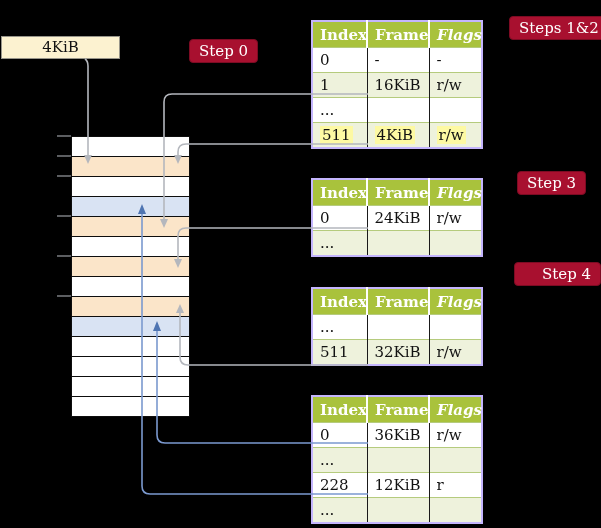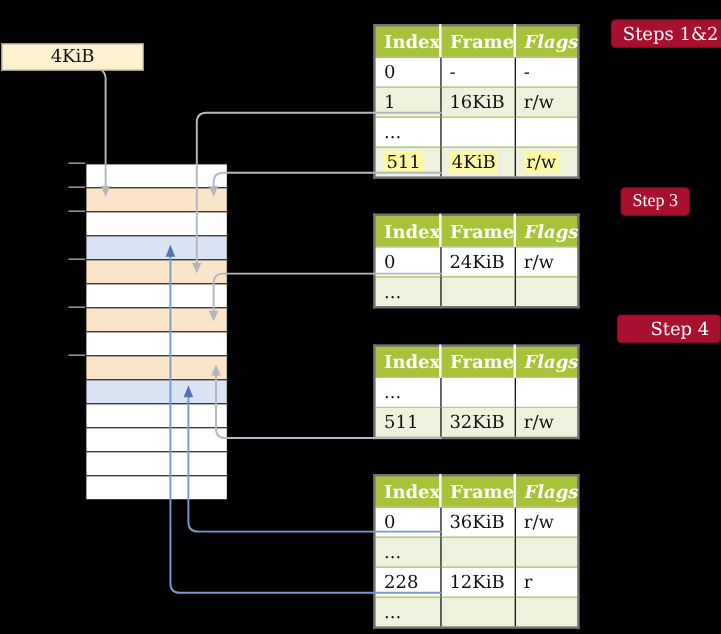--- a/index.html
+++ b/index.html
@@ -25,27 +25,27 @@
   #pagesize{position:absolute;left:1px;top:36px;width:119px;height:23px;z-index:2;
             background:var(--label-cream);border:1px solid #97958a;box-sizing:border-box;
             color:#111;font-size:15px;text-align:center;line-height:21px;}
 
   
   .badge{position:absolute;z-index:3;background:var(--badge-red);color:#fff;
          font-size:15px;line-height:18px;padding:2px 9px;border-radius:4px;
          border:1px solid #7d0b23;white-space:nowrap;}
   #badge-step0{left:189px;top:39px;}
   #badge-steps12{left:509px;top:16px;border-top-right-radius:0;border-bottom-right-radius:0;}
-  #badge-step3{left:517px;top:156px;font-family:Liberation Serif, serif;}
+  #badge-step3{left:517px;top:171px;}
   #badge-step4{left:514px;top:262px;padding-left:27px;}
 
   
   .pt{position:absolute;z-index:2;border-collapse:collapse;table-layout:fixed;
-      width:170px;background:#0f172a;font-size:15px;color:#111;
-      border:2px solid #737373;}
+      width:170px;background:#0f766e;font-size:15px;color:#111;
+      border:2px solid #c4b5fd;}
   .pt th{background:var(--header-green);color:#fff;font-weight:bold;text-align:left;
          padding:0 0 0 7px;height:25px;border-right:2px solid #fefefe;font-size:15px;}
   .pt th:last-child{border-right:none;font-style:italic;}
   .pt td{padding:0 0 0 7px;height:24px;border-right:1px solid #1a1a1a;
          border-top:1px solid #b5cb7d;vertical-align:middle;}
   .pt td:last-child{border-right:none;}
   .pt tbody tr:nth-child(odd){background:#ffffff;}
   .pt tbody tr:nth-child(even){background:var(--row-green);}
   .pt col.c-index{width:55px;} .pt col.c-frame{width:62px;} .pt col.c-flags{width:53px;}
   #pt1{left:311px;top:20px;}
@@ -79,20 +79,21 @@
     <div class="mem-row" data-color="peach"></div>
     <div class="mem-row" data-color="blue"></div>
     <div class="mem-row" data-color="white"></div>
     <div class="mem-row" data-color="white"></div>
     <div class="mem-row" data-color="white"></div>
     <div class="mem-row" data-color="white"></div>
   </div>
 
   <div id="pagesize">4KiB</div>
 
+  <div class="badge" id="badge-step0">Step 0</div>
   <div class="badge" id="badge-steps12">Steps 1&amp;2</div>
   <div class="badge" id="badge-step3">Step 3</div>
   <div class="badge" id="badge-step4">Step 4</div>
 
   <table class="pt" id="pt1">
     <colgroup>
         <col class="c-index">
         <col class="c-frame">
         <col class="c-flags">
       </colgroup>

